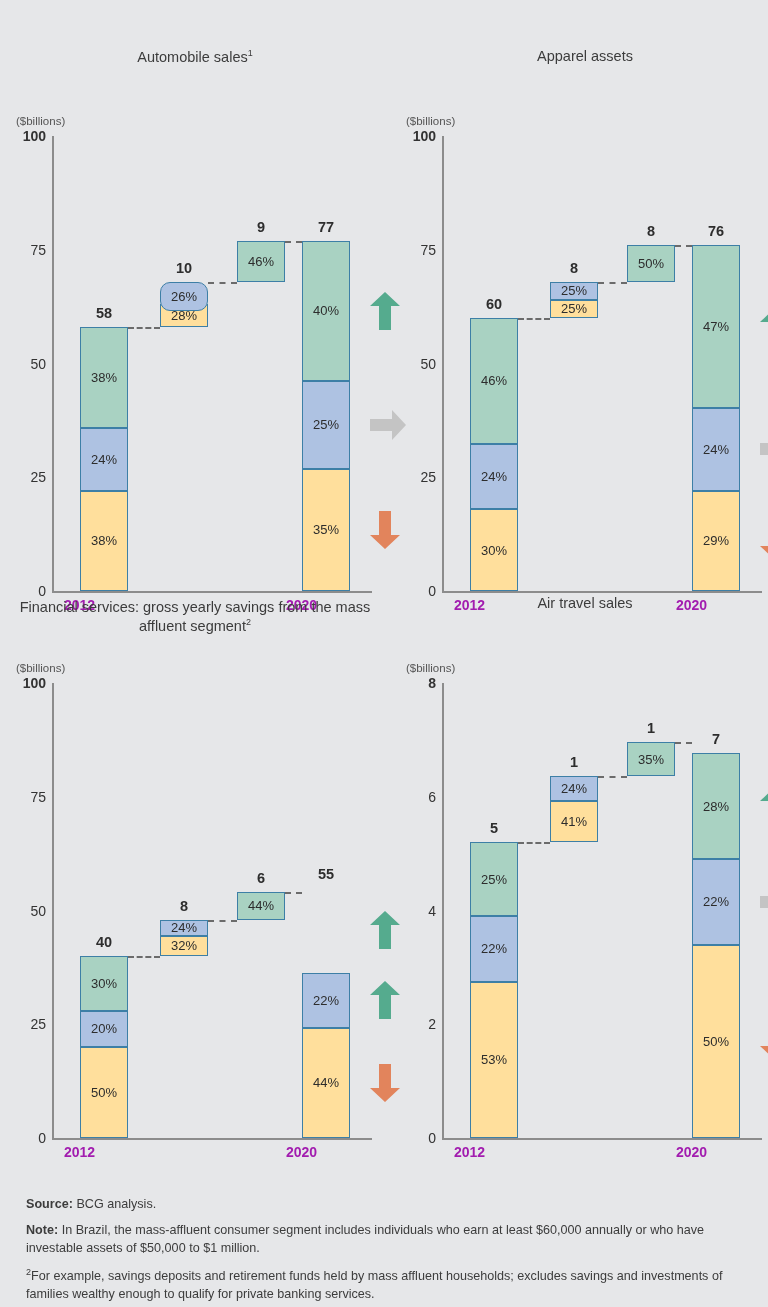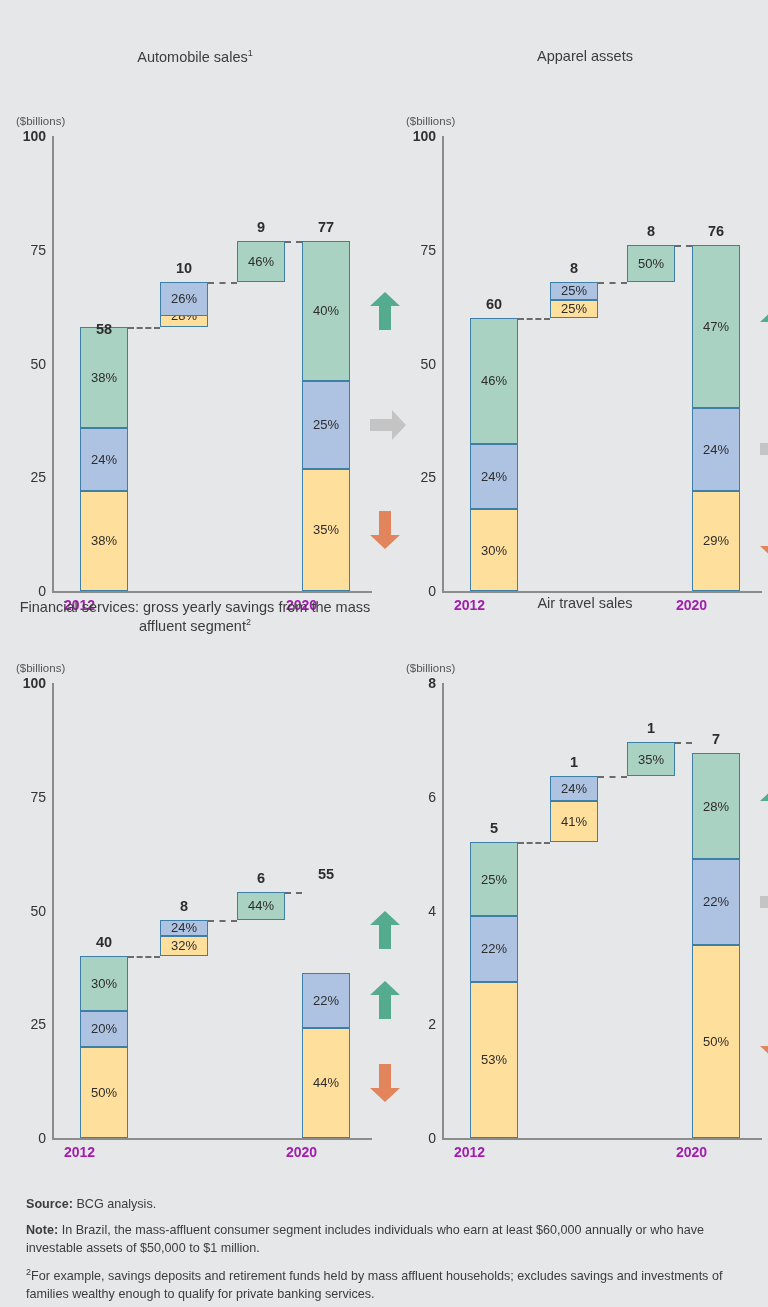--- a/index.html
+++ b/index.html
@@ -89,25 +89,25 @@
         <div class="xtick" style="left: 286px; width: 80px; top: 549px;">2020</div>
         <div class="seg yellow" style="left: 80px; top: 442.9px; width: 48px; height: 100.1px;">
           <span>38%</span>
         </div>
         <div class="seg blue" style="left: 80px; top: 379.655px; width: 48px; height: 63.245px;">
           <span>24%</span>
         </div>
         <div class="seg green" style="left: 80px; top: 279.1px; width: 48px; height: 100.555px;">
           <span>38%</span>
         </div>
-        <div class="totlabel" style="left: 104px; top: 257.1px; margin-top: 16px;">58</div>
+        <div class="totlabel" style="left: 104px; top: 257.1px;">58</div>
         <div class="seg yellow" style="left: 160px; top: 256.35px; width: 48px; height: 22.75px;">
           <span>28%</span>
         </div>
-        <div class="seg blue" style="left: 160px; top: 233.6px; width: 48px; height: 34px;">
+        <div class="seg blue" style="left: 160px; top: 233.6px; width: 48px; height: 29px; border-radius: 10px;">
           <span>26%</span>
         </div>
         <div class="totlabel" style="left: 184px; top: 211.6px;">10</div>
         <div class="seg green" style="left: 237px; top: 192.65px; width: 48px; height: 40.95px;">
           <span>46%</span>
         </div>
         <div class="totlabel" style="left: 261px; top: 170.65px;">9</div>
         <div class="seg yellow" style="left: 302px; top: 420.605px; width: 48px; height: 122.395px;">
           <span>35%</span>
         </div>

